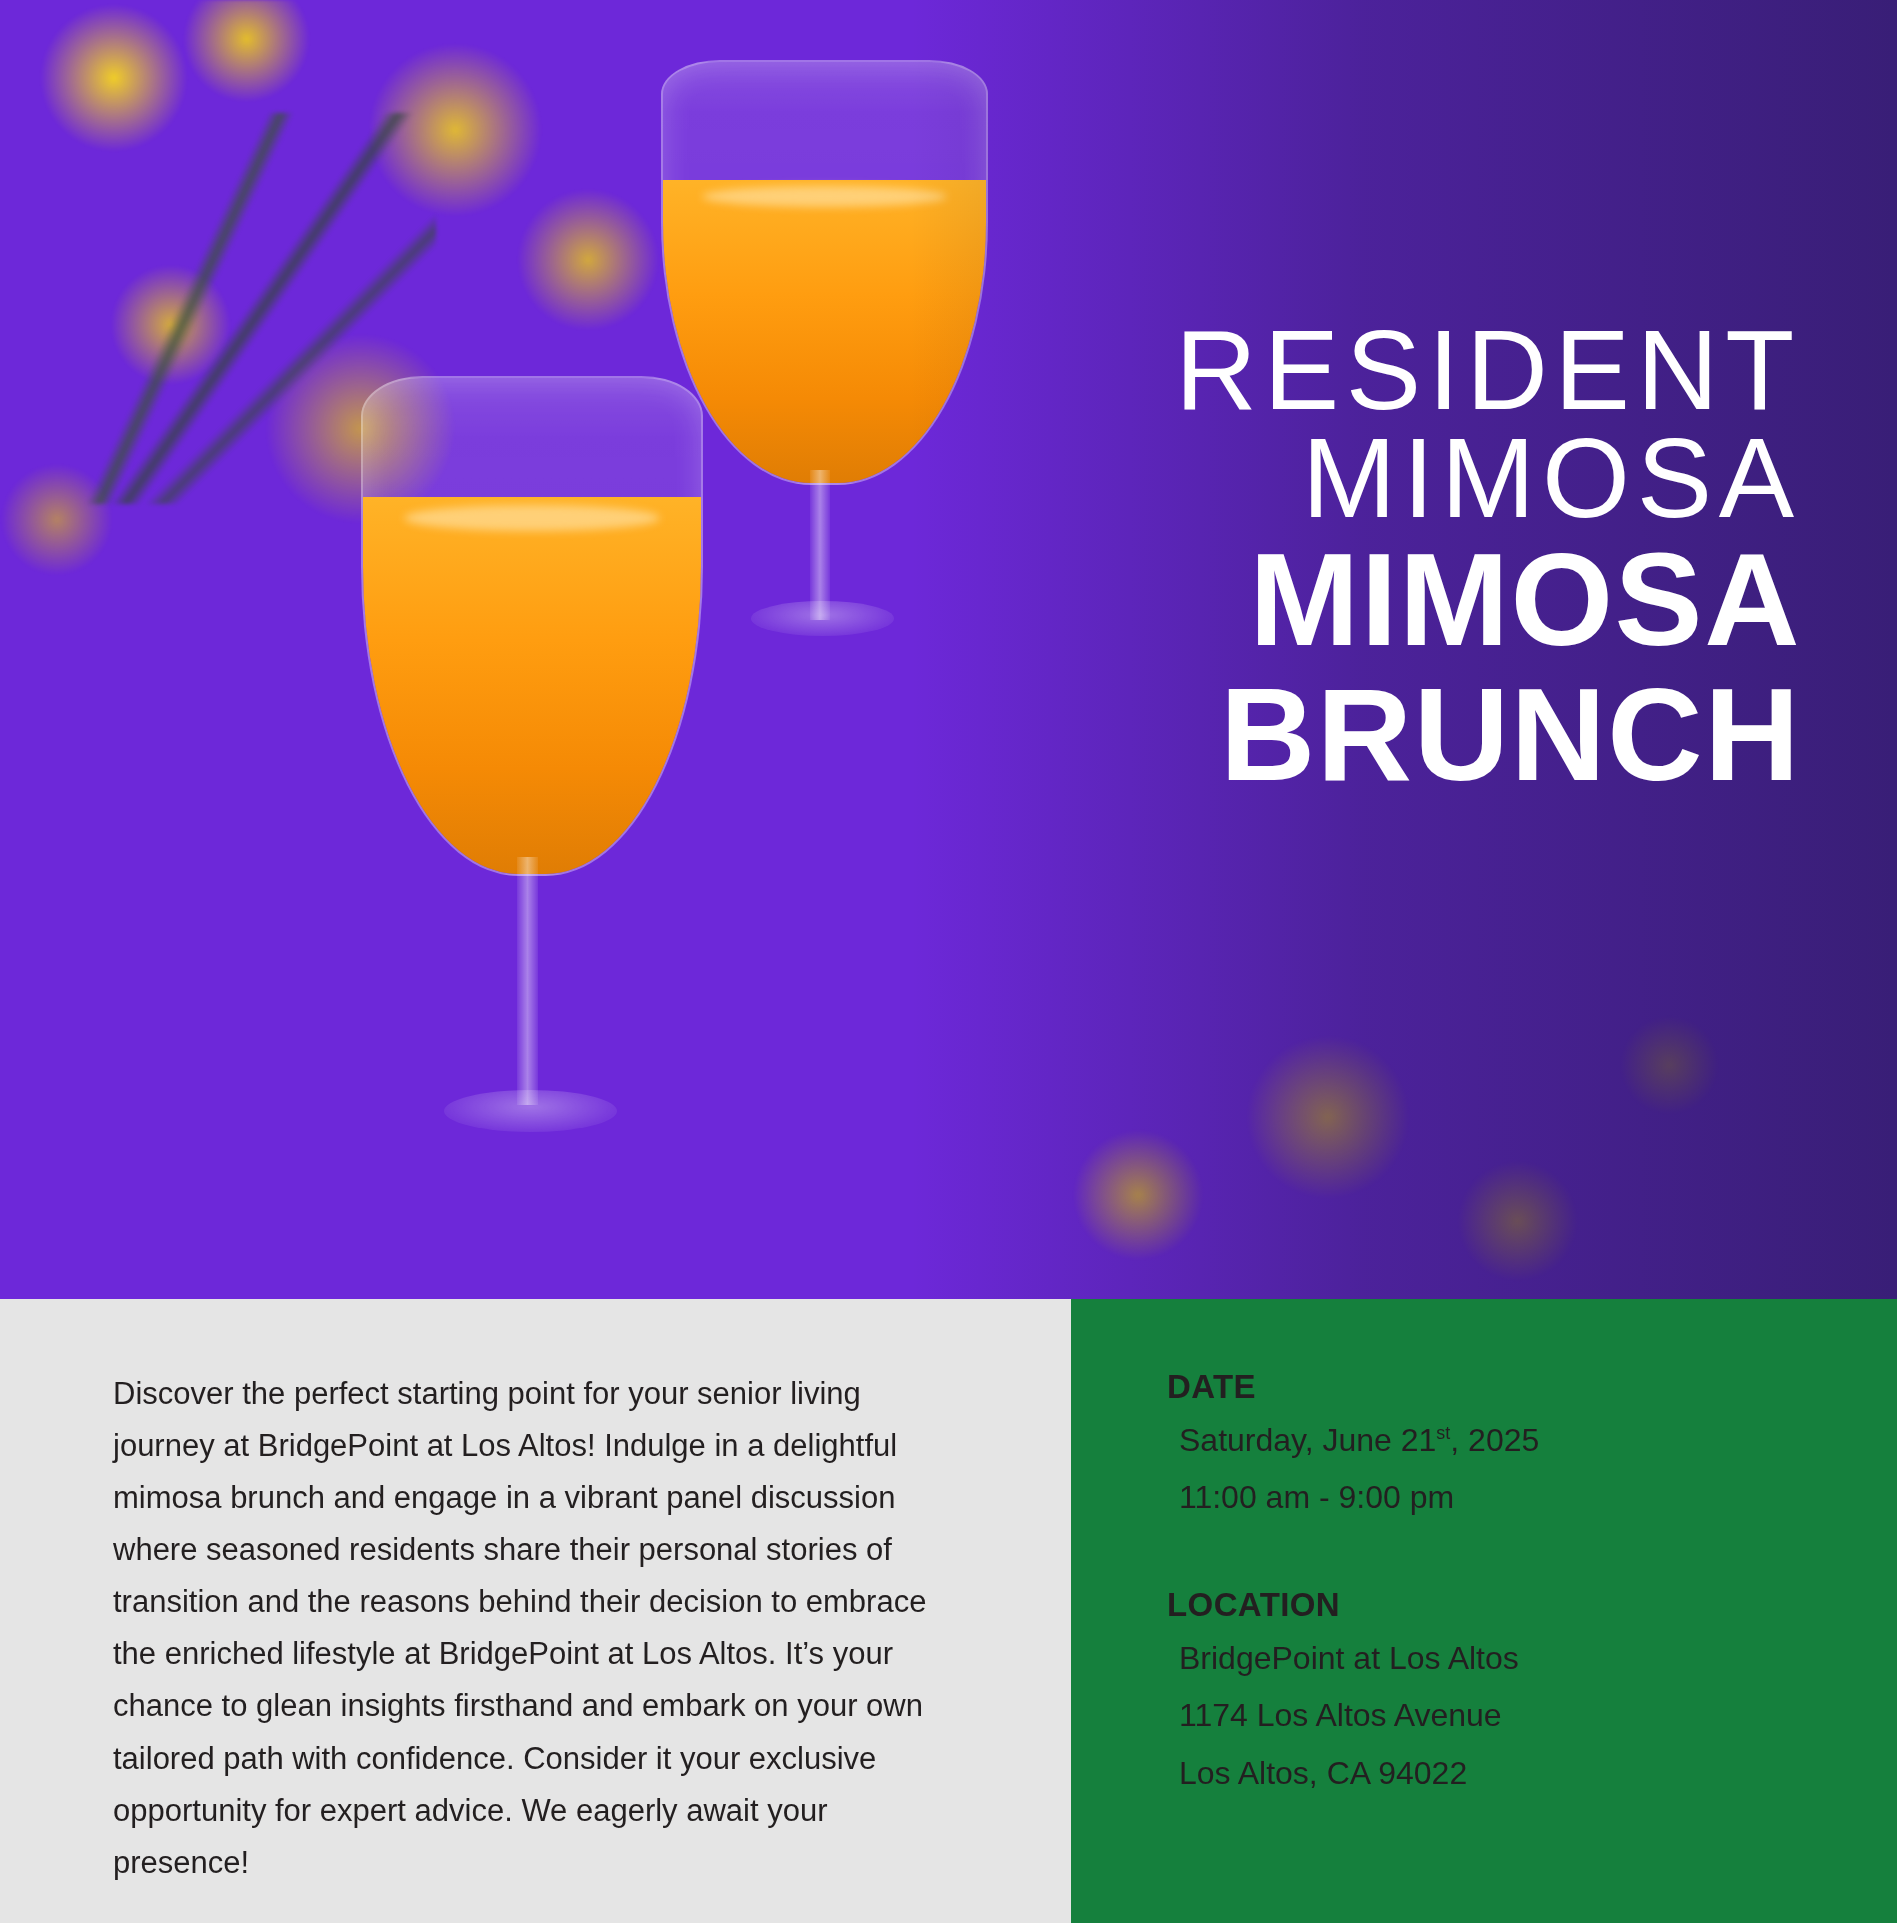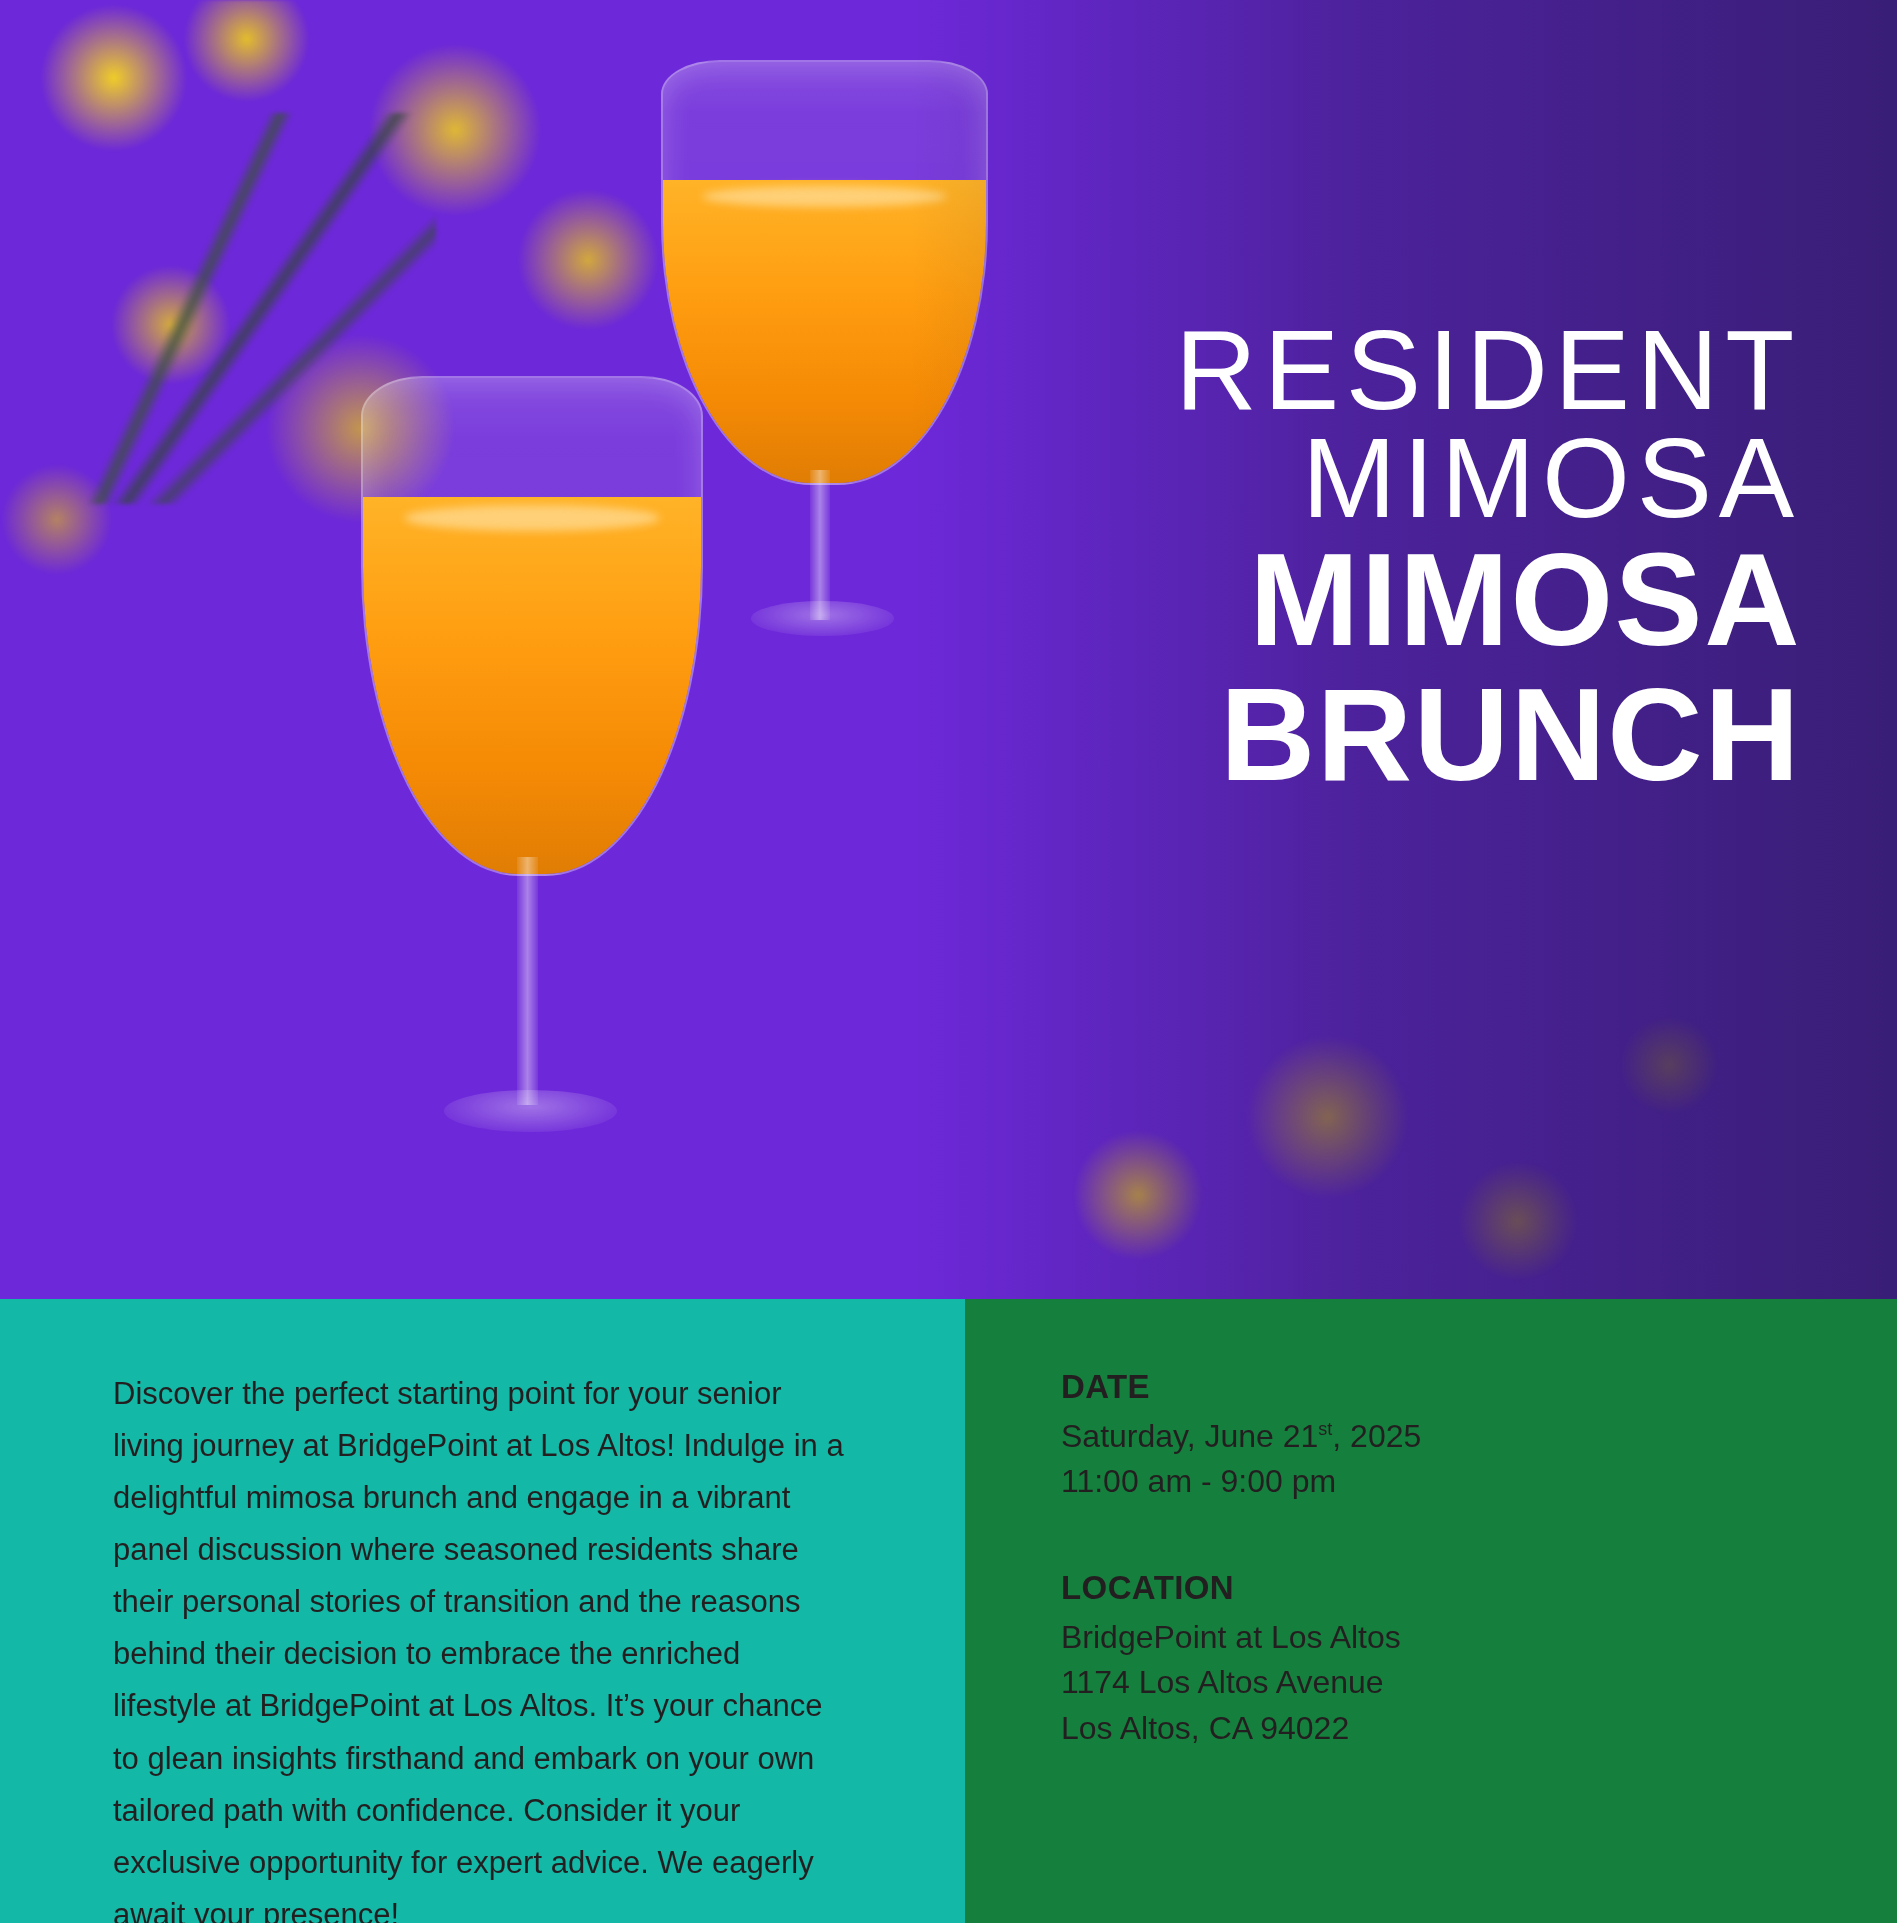--- a/index.html
+++ b/index.html
@@ -168,24 +168,24 @@
 
   
   .lower {
     position: relative;
     display: flex;
     width: 1897px;
     height: 625px;
     background: #ffffff;
   }
   .col-body {
-    width: 965px;
+    width: 1071px;
     padding: 69px 113px 0 113px;
     box-sizing: border-box;
-    background: #14b8a6;
+    background: #e5e5e5;
   }
   .body-text {
     font-size: 31px;
     line-height: 1.68;
     color: #231f20;
     font-weight: 400;
     margin: 0;
   }
   .col-details {
     flex: 1;
@@ -197,21 +197,21 @@
     font-size: 33px;
     font-weight: 700;
     color: #231f20;
     letter-spacing: 0.4px;
     margin: 0 0 7.5px 0;
   }
   .detail-line {
     font-size: 32px;
     line-height: 1.42;
     color: #231f20;
-    margin: 0;
+    margin: 12px;
     font-weight: 400;
   }
   .detail-block + .detail-block { margin-top: 65px; }
   sup.ord { font-size: 0.56em; vertical-align: super; }
 </style>
 </head>
 <body>
 
 <div class="hero">
   <div class="hero-photo"></div>

